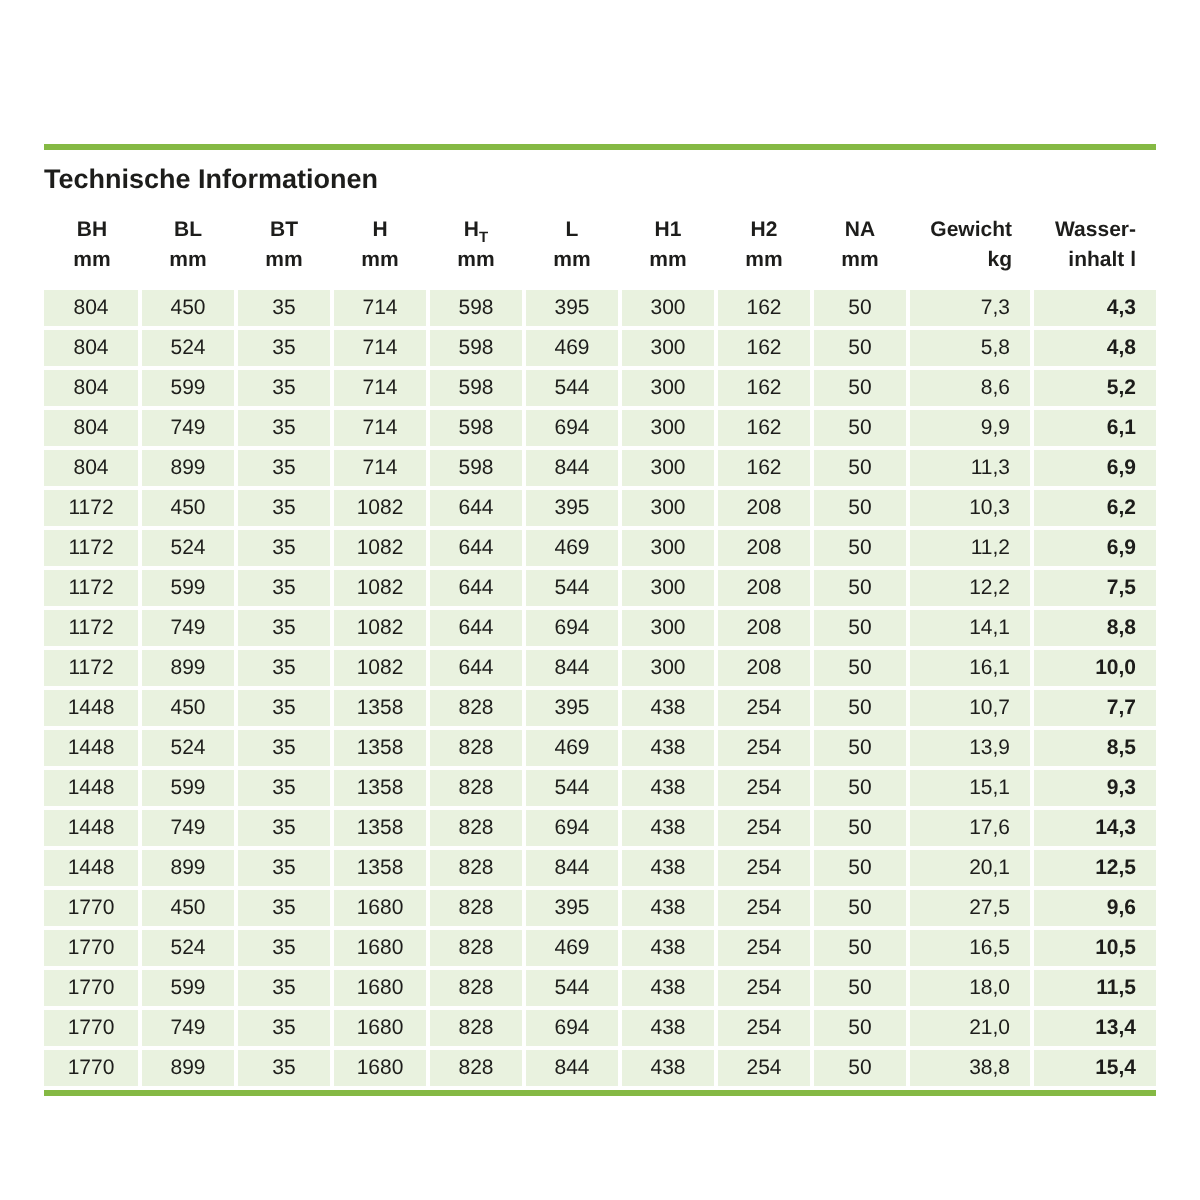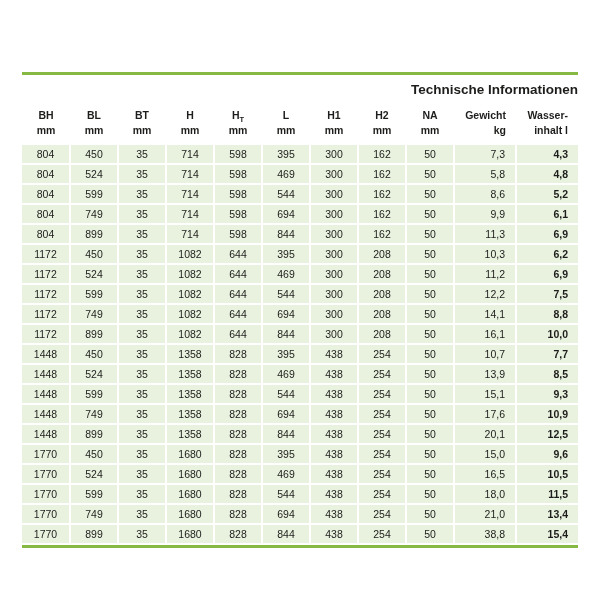--- a/index.html
+++ b/index.html
@@ -23,21 +23,20 @@
   }
   .rule {
     height: 3px;
     background: var(--accent, #85b944);
   }
   .page-title {
     font-size: 13.5px;
     font-weight: bold;
     margin: 7px 0 9px 0;
     color: #1d1d1b;
-    text-align: right;
   }
   table.spec-table {
     width: 100%;
     border-collapse: collapse;
     table-layout: fixed;
   }
   .spec-table col.std { width: 48px; }
   .spec-table col.wide { width: 62px; }
   .spec-table thead th {
     background: #ffffff;
@@ -319,21 +318,21 @@
           <td>1448</td>
           <td>749</td>
           <td>35</td>
           <td>1358</td>
           <td>828</td>
           <td>694</td>
           <td>438</td>
           <td>254</td>
           <td>50</td>
           <td>17,6</td>
-          <td>10,9</td>
+          <td>14,3</td>
         </tr>
         <tr>
           <td>1448</td>
           <td>899</td>
           <td>35</td>
           <td>1358</td>
           <td>828</td>
           <td>844</td>
           <td>438</td>
           <td>254</td>
@@ -344,21 +343,21 @@
         <tr>
           <td>1770</td>
           <td>450</td>
           <td>35</td>
           <td>1680</td>
           <td>828</td>
           <td>395</td>
           <td>438</td>
           <td>254</td>
           <td>50</td>
-          <td>15,0</td>
+          <td>27,5</td>
           <td>9,6</td>
         </tr>
         <tr>
           <td>1770</td>
           <td>524</td>
           <td>35</td>
           <td>1680</td>
           <td>828</td>
           <td>469</td>
           <td>438</td>

